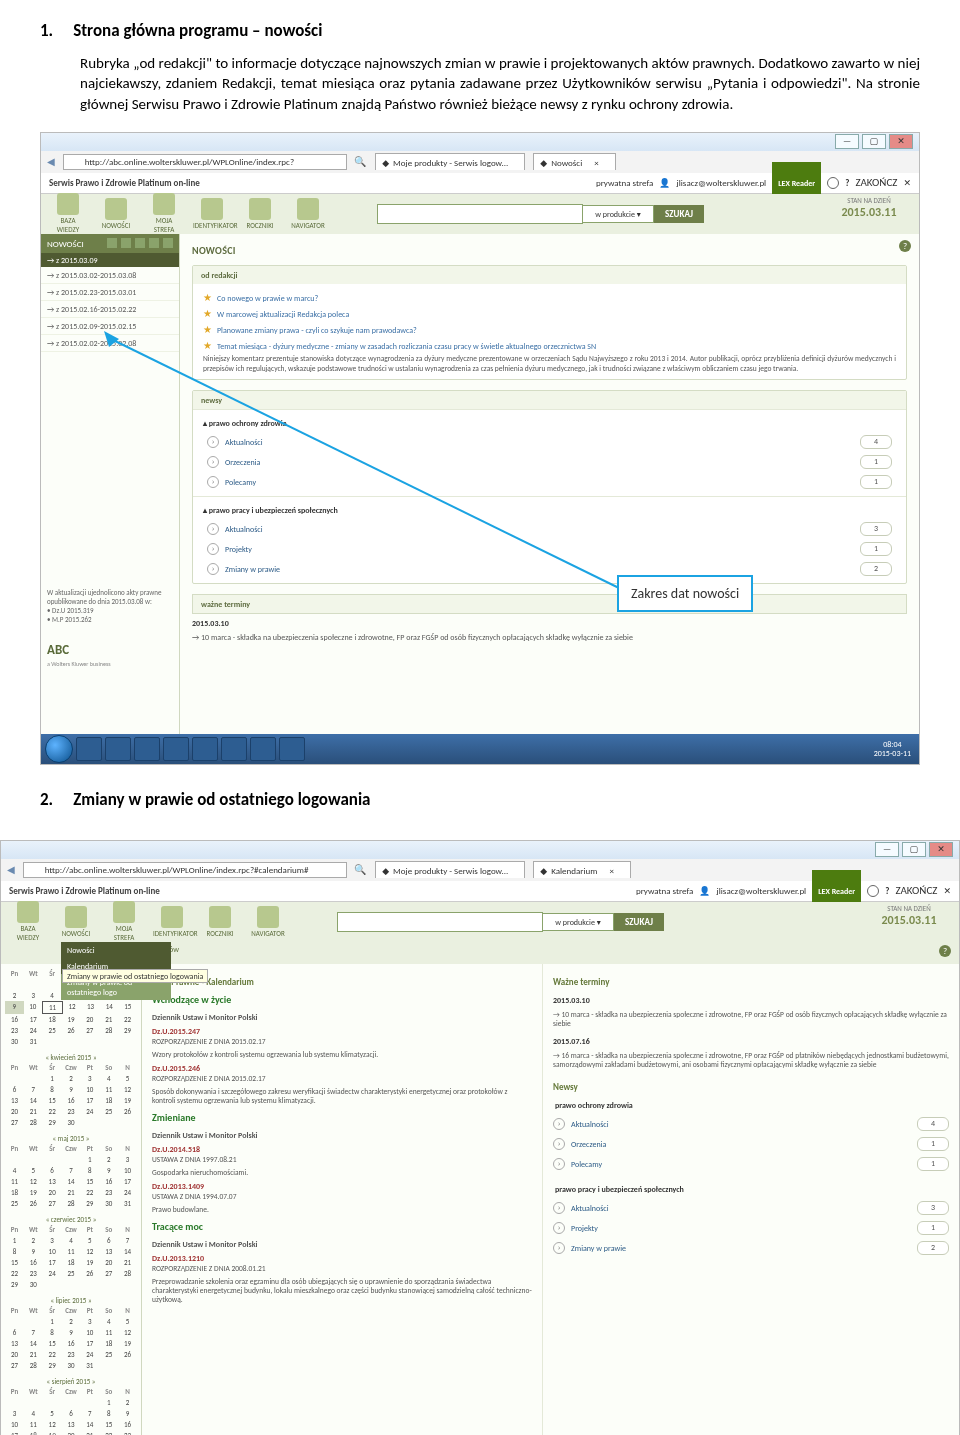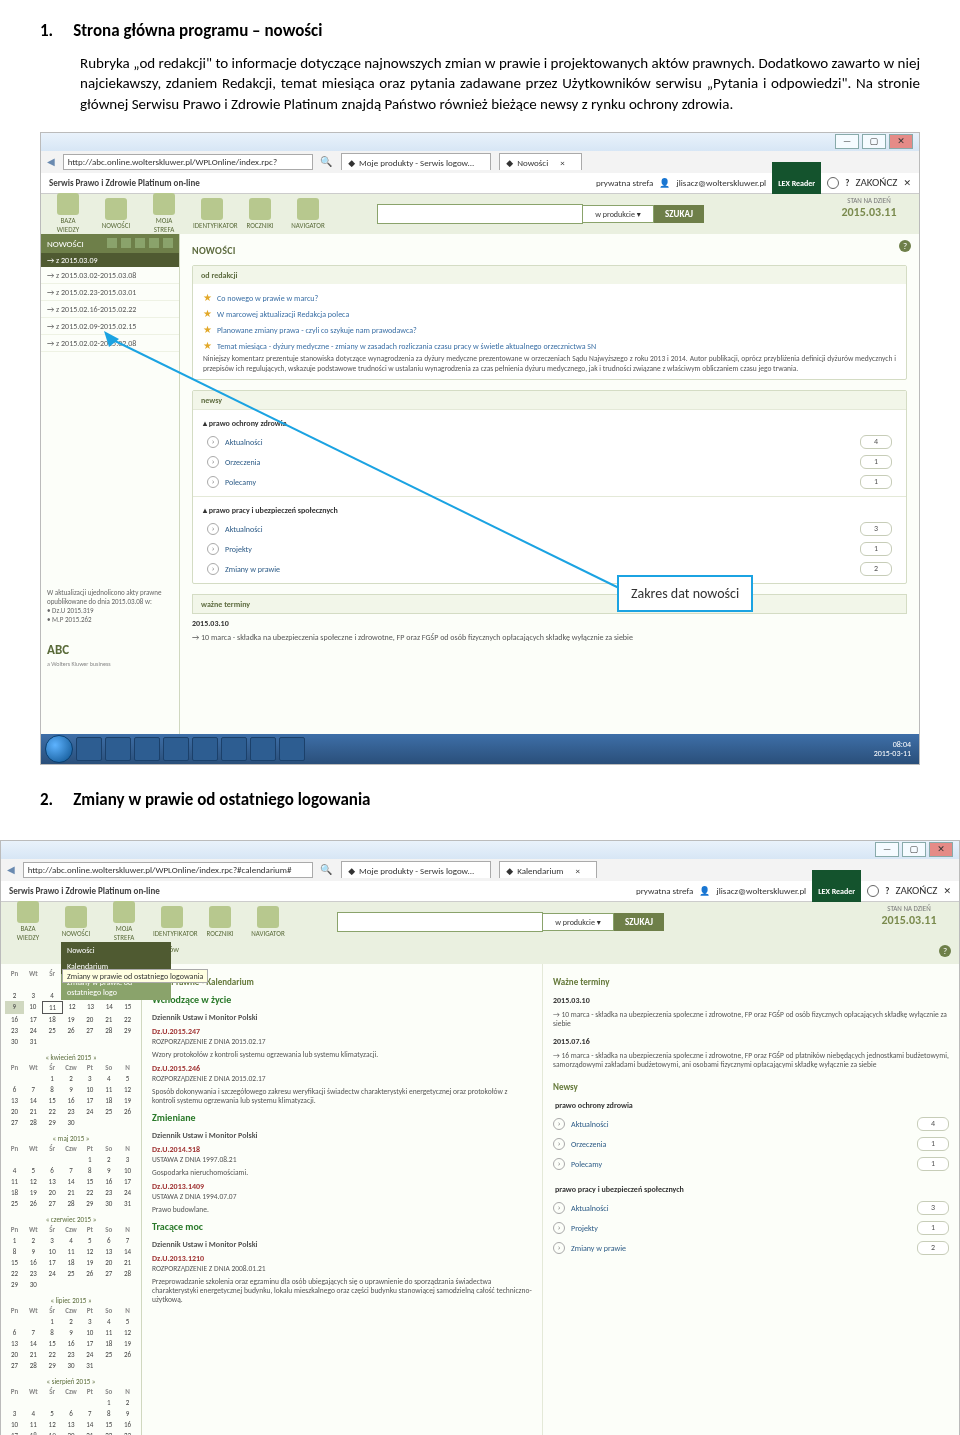--- a/index.html
+++ b/index.html
@@ -6,25 +6,25 @@
   .page{width:960px;margin:0 auto;box-sizing:border-box;padding:20px 40px;}
   .sec-num{font-weight:bold;font-size:17px;}
   .sec-head{display:flex;gap:20px;margin-bottom:10px;}
   .sec-title{font-weight:bold;font-size:17px;}
   .para{font-size:15px;text-align:justify;line-height:1.35;margin:12px 0 18px 40px;}
   .shot{position:relative;border:1px solid #bbb;background:#eef6fb;font-size:10px;color:#333;margin-bottom:24px;}
   .wbar{height:18px;background:linear-gradient(#e9f2fb,#d7e6f5);display:flex;align-items:center;justify-content:flex-end;padding:0 6px;gap:3px;}
   .wbtn{width:22px;height:13px;border:1px solid #8aa;background:#f5fbff;font-size:9px;text-align:center;line-height:12px;}
   .close{background:#e58b87;}
   .addr{height:22px;background:#f3f3f3;display:flex;align-items:center;gap:8px;padding:0 6px;}
-  .urlbox{flex:0 0 240px;height:14px;border:1px solid #aaa;background:#fff;padding:0 4px;font-size:9px;display:flex;align-items:center;}
+  .urlbox{flex:0 0 240px;height:14px;border:1px solid #aaa;background:#fff;padding:0 21px;font-size:9px;display:flex;align-items:center;}
   .tab{height:16px;border:1px solid #aaa;border-bottom:none;background:#fff;padding:0 16px 0 6px;font-size:9px;display:flex;align-items:center;gap:4px;}
   .hdr{height:20px;background:#fff;border-bottom:1px solid #ccc;display:flex;align-items:center;justify-content:space-between;padding:0 8px;font-size:9px;}
   .hdr-r{display:flex;align-items:center;gap:6px;}
-  .lex{background:#14532d;color:#fff;padding:16px 6px;font-weight:bold;font-size:8px;}
+  .lex{background:#4d7c0f;color:#fff;padding:16px 6px;font-weight:bold;font-size:8px;}
   .gear{display:inline-block;width:10px;height:10px;border:1px solid #666;border-radius:50%;}
   .zak{font-size:11px;}
   .tools{height:40px;background:#eaf0e0;display:flex;align-items:center;padding:0 8px;gap:10px;position:relative;}
   .tbtn{width:38px;text-align:center;font-size:7px;color:#5a6b3a;}
   .tbtn .ic{width:22px;height:22px;margin:0 auto 1px;background:#b7c88e;border-radius:3px;}
   .srch{margin-left:40px;display:flex;align-items:center;}
   .sin{width:200px;height:16px;border:1px solid #8aa36b;}
   .sfilter{width:70px;height:16px;border:1px solid #8aa36b;border-left:none;background:#fff;font-size:8px;text-align:center;line-height:16px;}
   .sgo{width:50px;height:18px;background:#6e7f49;color:#fff;font-size:9px;font-weight:bold;text-align:center;line-height:18px;}
   .date-badge{position:absolute;right:8px;top:2px;width:84px;text-align:center;}
@@ -52,21 +52,21 @@
   .row{display:flex;align-items:center;padding:3px 6px;}
   .tog{width:10px;height:10px;border:1px solid #aaa;border-radius:50%;font-size:8px;text-align:center;line-height:9px;color:#666;margin-right:6px;}
   .row-label{flex:1;font-size:8px;color:#2b5a86;}
   .count{width:30px;height:12px;border:1px solid #c7cdb8;border-radius:6px;background:#fff;font-size:8px;text-align:center;color:#555;}
   .waz-h{padding:4px 8px;background:#f2f6e9;font-size:8px;font-weight:bold;color:#5d6b3f;border:1px solid #d4dcc4;}
   .waz-date{font-size:8px;font-weight:bold;padding:4px 0;color:#333;}
   .waz-item{font-size:8px;color:#555;padding:0 0 6px 0;}
   .taskbar{height:30px;background:linear-gradient(#3e6fa8,#2a4f7a);display:flex;align-items:center;padding:0 4px;gap:3px;}
   .orb{width:26px;height:26px;border-radius:50%;background:radial-gradient(circle at 35% 35%,#5db3ff,#0a4e8a);border:1px solid #0a3f6f;}
   .tb-ic{width:24px;height:22px;background:#2d5d91;border:1px solid #1b406a;border-radius:2px;}
-  .tb-right{margin-left:auto;color:#fff;font-size:8px;text-align:right;line-height:1.1;padding-right:4px;}
+  .tb-right{margin-left:auto;color:#fff;font-size:8px;text-align:center;line-height:1.1;padding-right:4px;}
   .callout{position:absolute;border:2px solid #1ba3e2;background:#fff;padding:8px 12px;font-size:14px;color:#333;z-index:5;}
   .arrow{position:absolute;z-index:4;}
   .infohelp{position:absolute;right:8px;top:6px;width:12px;height:12px;border-radius:50%;background:#6e7f49;color:#fff;font-size:9px;text-align:center;line-height:12px;}
   
   
   .dropdown{position:absolute;top:40px;left:60px;width:110px;background:#4f5a31;color:#fff;font-size:8px;z-index:6;}
   .dropdown div{padding:3px 6px;}
   .dropdown .hover{background:#8aa36b;}
   .zmianytip{position:absolute;top:67px;left:61px;background:#ffffe1;border:1px solid #aaa;font-size:8px;padding:1px 4px;z-index:7;color:#333;}
   .side2{width:132px;border-right:1px solid #d0d8c0;font-size:7px;padding:4px;}

